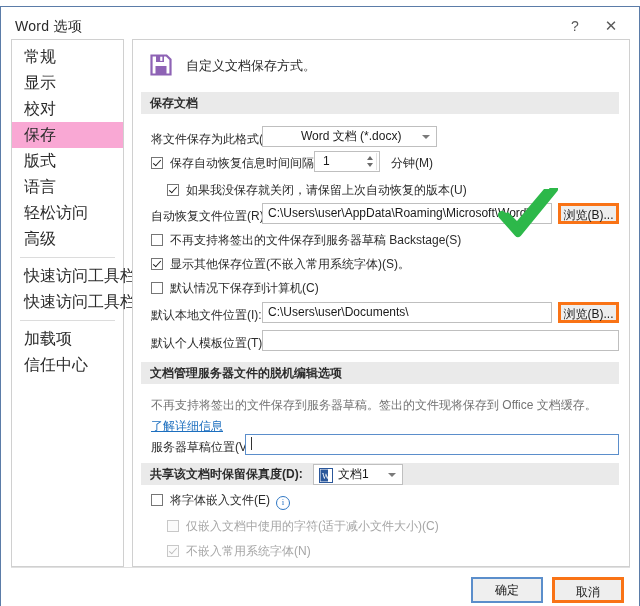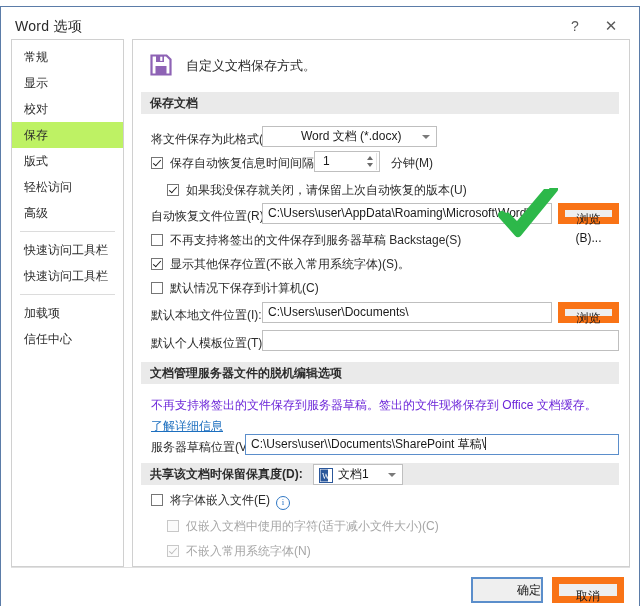--- a/index.html
+++ b/index.html
@@ -56,27 +56,27 @@
     width: 113px; height: 528px;
     box-sizing: border-box;
     border: 1px solid #d0d0d0;
     background: #ffffff;
     padding-top: 4px;
   }
   .side-item {
     height: 26px;
     line-height: 26px;
     padding-left: 12px;
-    font-size: 12px;
+    font-size: 16px;
     color: #2b2b2b;
     white-space: nowrap;
     cursor: default;
   }
   .side-item.selected {
-    background: #bef264;
+    background: #f9a8d4;
   }
   .side-sep {
     height: 1px;
     background: #dcdcdc;
     margin: 5px 8px 5px 8px;
   }
 
   
   .content {
     position: absolute;
@@ -213,21 +213,21 @@
     position: absolute;
     right: 2px; top: 1px;
     width: 1px; height: 17px;
     background: #e2e2e2;
   }
 
   
   .btn {
     position: absolute;
     box-sizing: border-box;
-    border: 7px solid #f97316;
+    border: 3px solid #f97316;
     background: #eeeeee;
     font-family: "Liberation Sans", sans-serif;
     font-size: 12px;
     color: #1a1a1a;
     text-align: center;
     cursor: default;
     user-select: none;
   }
   .btn.primary {
     border: 2px solid #5b8ecb;
@@ -275,21 +275,21 @@
     line-height: 11px;
     text-align: center;
     margin-left: 6px;
     vertical-align: -1px;
     font-family: "Liberation Serif", serif;
   }
 
   .para {
     position: absolute;
     font-size: 12px;
-    color: #6d28d9;
+    color: #737373;
     white-space: nowrap;
   }
   .link {
     position: absolute;
     font-size: 12px;
     color: #1d6fbf;
     text-decoration: underline;
     cursor: pointer;
     white-space: nowrap;
   }
@@ -320,20 +320,21 @@
     <div class="tb-btn tb-help">?</div>
     <div class="tb-btn tb-close">✕</div>
   </div>
 
   <div class="sidebar">
     <div class="side-item">常规</div>
     <div class="side-item">显示</div>
     <div class="side-item">校对</div>
     <div class="side-item selected">保存</div>
     <div class="side-item">版式</div>
+    <div class="side-item">语言</div>
     <div class="side-item">轻松访问</div>
     <div class="side-item">高级</div>
     <div class="side-sep"></div>
     <div class="side-item">快速访问工具栏</div>
     <div class="side-item">快速访问工具栏</div>
     <div class="side-sep"></div>
     <div class="side-item">加载项</div>
     <div class="side-item">信任中心</div>
   </div>
 
@@ -395,21 +396,21 @@
 
       <div class="row-label" style="left:18px; top:295px;">默认个人模板位置(T):</div>
       <div class="tinput" style="left:129px; top:290px; width:357px;"></div>
 
       <div class="sec-head" style="top:322px;">文档管理服务器文件的脱机编辑选项</div>
 
       <div class="para" style="left:18px; top:357px;">不再支持将签出的文件保存到服务器草稿。签出的文件现将保存到 Office 文档缓存。</div>
       <div class="link" style="left:18px; top:378px;">了解详细信息</div>
 
       <div class="row-label" style="left:18px; top:399px;">服务器草稿位置(V):</div>
-      <div class="tinput focused" style="left:112px; top:394px; width:374px;"><span>C:\Users\user\\Documents\SharePoint 草稿\</span><span class="caret"></span></div>
+      <div class="tinput focused" style="left:112px; top:394px; width:374px;"><span class="caret"></span></div>
 
       <div class="sec-head" style="top:423px;">共享该文档时保留保真度(D):</div>
       <div class="combo" style="left:180px; top:424px; width:90px; padding-left:24px;">
         <svg class="doc-ico" viewBox="0 0 14 15">
           <rect x="0.5" y="0.5" width="13" height="14" fill="#ffffff" stroke="#2b579a" stroke-width="1"></rect>
           <rect x="1.5" y="1.5" width="7.5" height="12" fill="#2b579a"></rect>
           <text x="3" y="10.5" font-size="8" fill="#ffffff" font-family="Liberation Serif, serif">W</text>
         </svg>
         <span>文档1</span>
         <span class="arrow"></span>
@@ -424,21 +425,21 @@
       </div>
 
       <div class="cb disabled" style="left:34px; top:503px;">
         <span class="box checked"></span><span>不嵌入常用系统字体(N)</span>
       </div>
 
     </div>
   </div>
 
   <div class="botline"></div>
-  <div class="btn primary" style="left:470px; top:570px; width:72px; height:26px; line-height:22px;text-align:right;">确定</div>
+  <div class="btn primary" style="left:470px; top:570px; width:72px; height:26px; line-height:22px;">确定</div>
   <div class="btn" style="left:551px; top:570px; width:72px; height:26px; line-height:24px;">取消</div>
 
   <svg class="green-check" viewBox="0 0 60 52">
     <path d="M4 27 L20 45 L56 1 L46 1 L19 33 L10 24 Z" fill="#2db84a"></path>
     <path d="M4 27 L20 45 L56 1" fill="none" stroke="#2db84a" stroke-width="8" stroke-linecap="round" stroke-linejoin="round"></path>
   </svg>
 
 </div>
 
 </body></html>

